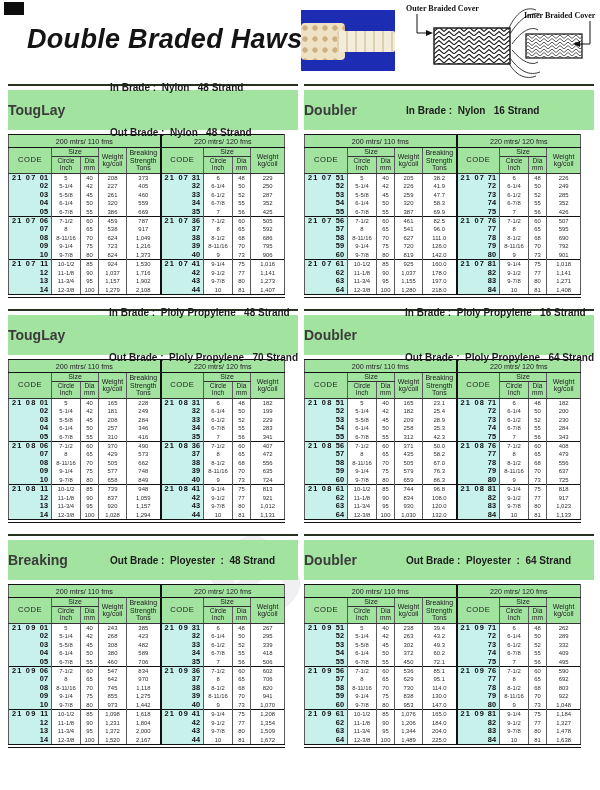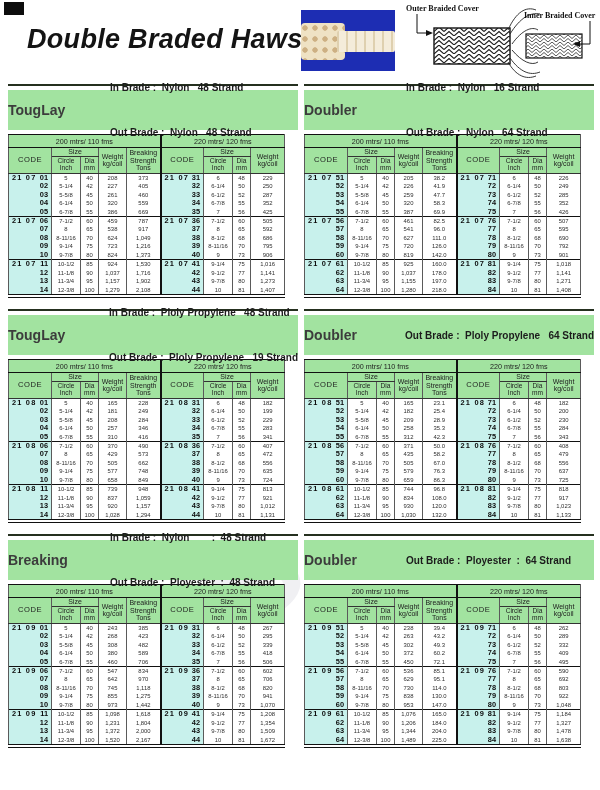--- a/index.html
+++ b/index.html
@@ -466,21 +466,20 @@
           </tbody>
     </table>
   </section>
 
   <section class="section">
     <div class="sec-rule"></div>
     <div class="sec-head">
       <div class="sec-name">Doubler</div>
       <div class="sec-brade">
         <div class="brade-in">In Brade :  Nylon   16 Strand</div>
-        <div class="brade-out">Out Brade :  Nylon   64 Strand</div>
       </div>
     </div>
     <table class="spec">
       <colgroup>
         <col class="c-code">
             <col class="c-circ">
             <col class="c-dia">
             <col class="c-wt">
             <col class="c-brk">
         <col class="c-code">
@@ -829,21 +828,21 @@
           </tbody>
     </table>
   </section>
 
   <section class="section">
     <div class="sec-rule"></div>
     <div class="sec-head">
       <div class="sec-name">TougLay</div>
       <div class="sec-brade">
         <div class="brade-in">In Brade :  Ploly Propylene   48 Strand</div>
-        <div class="brade-out">Out Brade :  Ploly Propylene   19 Strand</div>
+        <div class="brade-out">Out Brade :  Ploly Propylene   70 Strand</div>
       </div>
     </div>
     <table class="spec">
       <colgroup>
         <col class="c-code">
             <col class="c-circ">
             <col class="c-dia">
             <col class="c-wt">
             <col class="c-brk">
         <col class="c-code">
@@ -1191,20 +1190,21 @@
             </tr>
           </tbody>
     </table>
   </section>
 
   <section class="section">
     <div class="sec-rule"></div>
     <div class="sec-head">
       <div class="sec-name">Doubler</div>
       <div class="sec-brade">
+        <div class="brade-in">In Brade :  Ploly Propylene   16 Strand</div>
         <div class="brade-out">Out Brade :  Ploly Propylene   64 Strand</div>
       </div>
     </div>
     <table class="spec">
       <colgroup>
         <col class="c-code">
             <col class="c-circ">
             <col class="c-dia">
             <col class="c-wt">
             <col class="c-brk">
@@ -1553,21 +1553,20 @@
             </tr>
           </tbody>
     </table>
   </section>
 
   <section class="section">
     <div class="sec-rule"></div>
     <div class="sec-head">
       <div class="sec-name">Breaking</div>
       <div class="sec-brade">
-        <div class="brade-in">In Brade :  Nylon        :  48 Strand</div>
         <div class="brade-out">Out Brade :  Ployester  :  48 Strand</div>
       </div>
     </div>
     <table class="spec">
       <colgroup>
         <col class="c-code">
             <col class="c-circ">
             <col class="c-dia">
             <col class="c-wt">
             <col class="c-brk">

